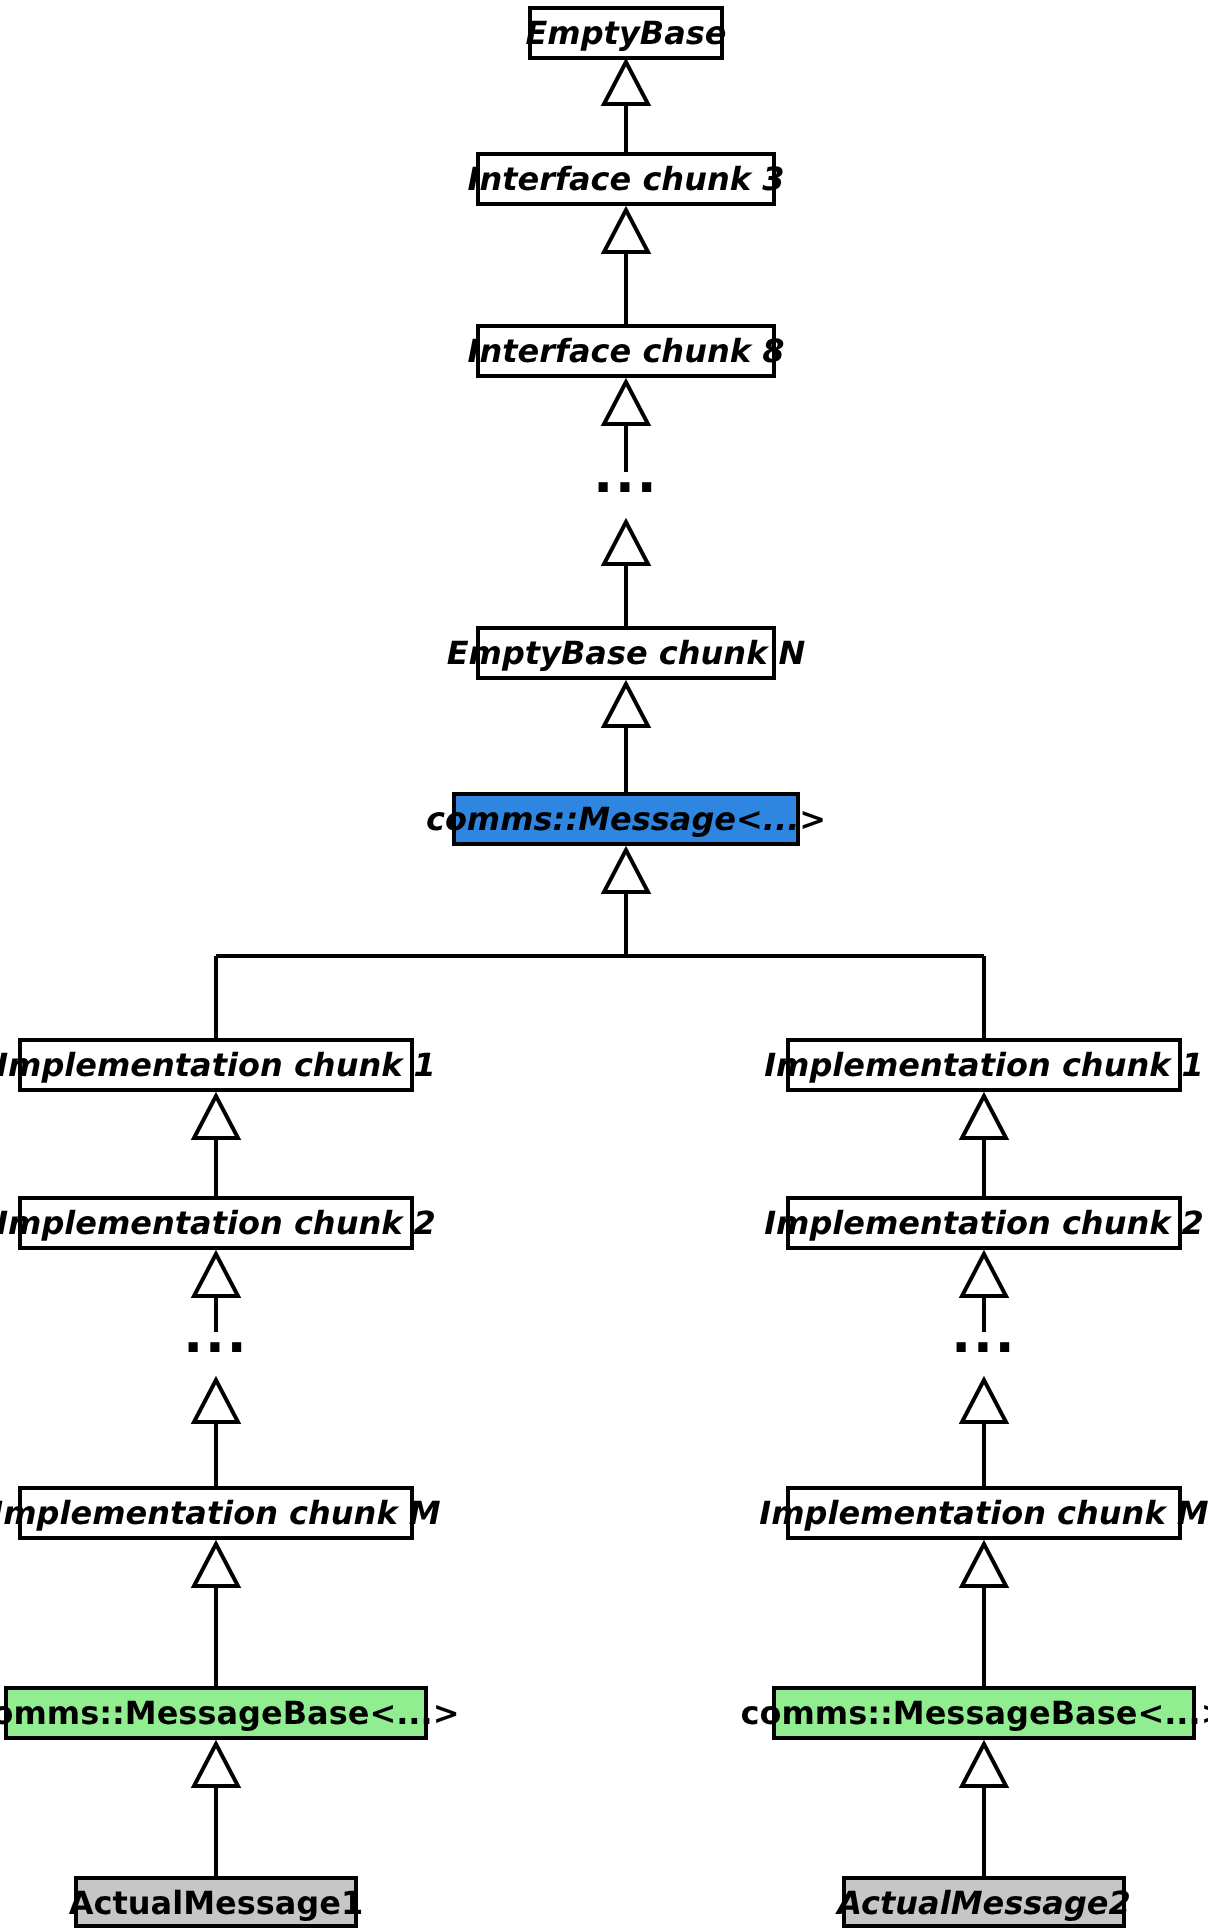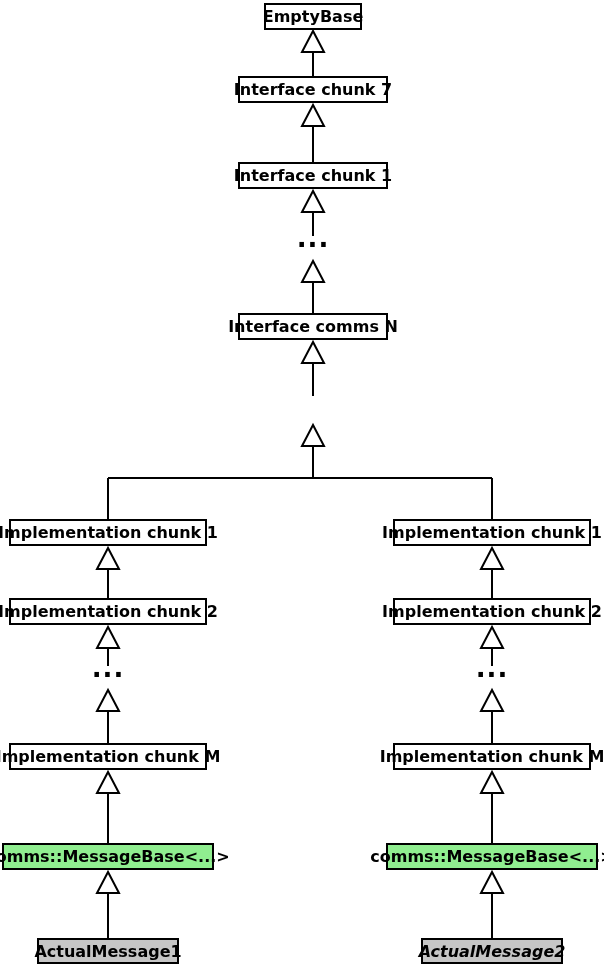--- a/index.html
+++ b/index.html
@@ -30,20 +30,21 @@
   }
   .node {
     position: absolute;
     transform: translateX(-50%);
     height: 27px;
     box-sizing: border-box;
     background: var(--box-fill, #fff);
     border: 2px solid var(--box-border, #000);
     color: var(--text, #000);
     font-weight: bold;
+    font-style: italic;
     font-size: 16px;
     display: flex;
     align-items: center;
     justify-content: center;
     white-space: nowrap;
   }
   .node.upright { font-style: normal; }
   .node.blue  { background: var(--message-fill, #2e86e0); }
   .node.green { background: var(--message-base-fill, #90ee90); }
   .node.gray  { background: var(--actual-message-fill, #c6c6c6); height: 26px; }
@@ -99,24 +100,25 @@
     <polygon points="492,627 481,648 503,648"></polygon>
     <line x1="492" y1="711" x2="492" y2="743"></line>
     <polygon points="492,690 481,711 503,711"></polygon>
     <line x1="492" y1="793" x2="492" y2="843"></line>
     <polygon points="492,772 481,793 503,793"></polygon>
     <line x1="492" y1="893" x2="492" y2="938"></line>
     <polygon points="492,872 481,893 503,893"></polygon>
   </svg>
 
   <div class="node" style="left:313px; top:3px; width:98px;">EmptyBase</div>
-  <div class="node" style="left:313px; top:76px; width:150px;">Interface chunk 7</div>
-  <div class="node" style="left:313px; top:162px; width:150px;">Interface chunk 1</div>
+  <div class="node" style="left:313px; top:76px; width:150px;">Interface chunk 3</div>
+  <div class="node" style="left:313px; top:162px; width:150px;">Interface chunk 8</div>
   <span class="dots" style="left:313px; top:225px;">...</span>
-  <div class="node" style="left:313px; top:313px; width:150px;">Interface comms N</div>
+  <div class="node" style="left:313px; top:313px; width:150px;">EmptyBase chunk N</div>
+  <div class="node blue" style="left:313px; top:396px; width:174px;">comms::Message&lt;...&gt;</div>
 
   <div class="node" style="left:108px; top:519px; width:198px;">Implementation chunk 1</div>
   <div class="node" style="left:108px; top:598px; width:198px;">Implementation chunk 2</div>
   <span class="dots" style="left:108px; top:655px;">...</span>
   <div class="node" style="left:108px; top:743px; width:198px;">Implementation chunk M</div>
   <div class="node green upright" style="left:108px; top:843px; width:212px;">comms::MessageBase&lt;...&gt;</div>
   <div class="node gray upright" style="left:108px; top:938px; width:142px;text-align:center;">ActualMessage1</div>
 
   <div class="node" style="left:492px; top:519px; width:198px;">Implementation chunk 1</div>
   <div class="node" style="left:492px; top:598px; width:198px;">Implementation chunk 2</div>

